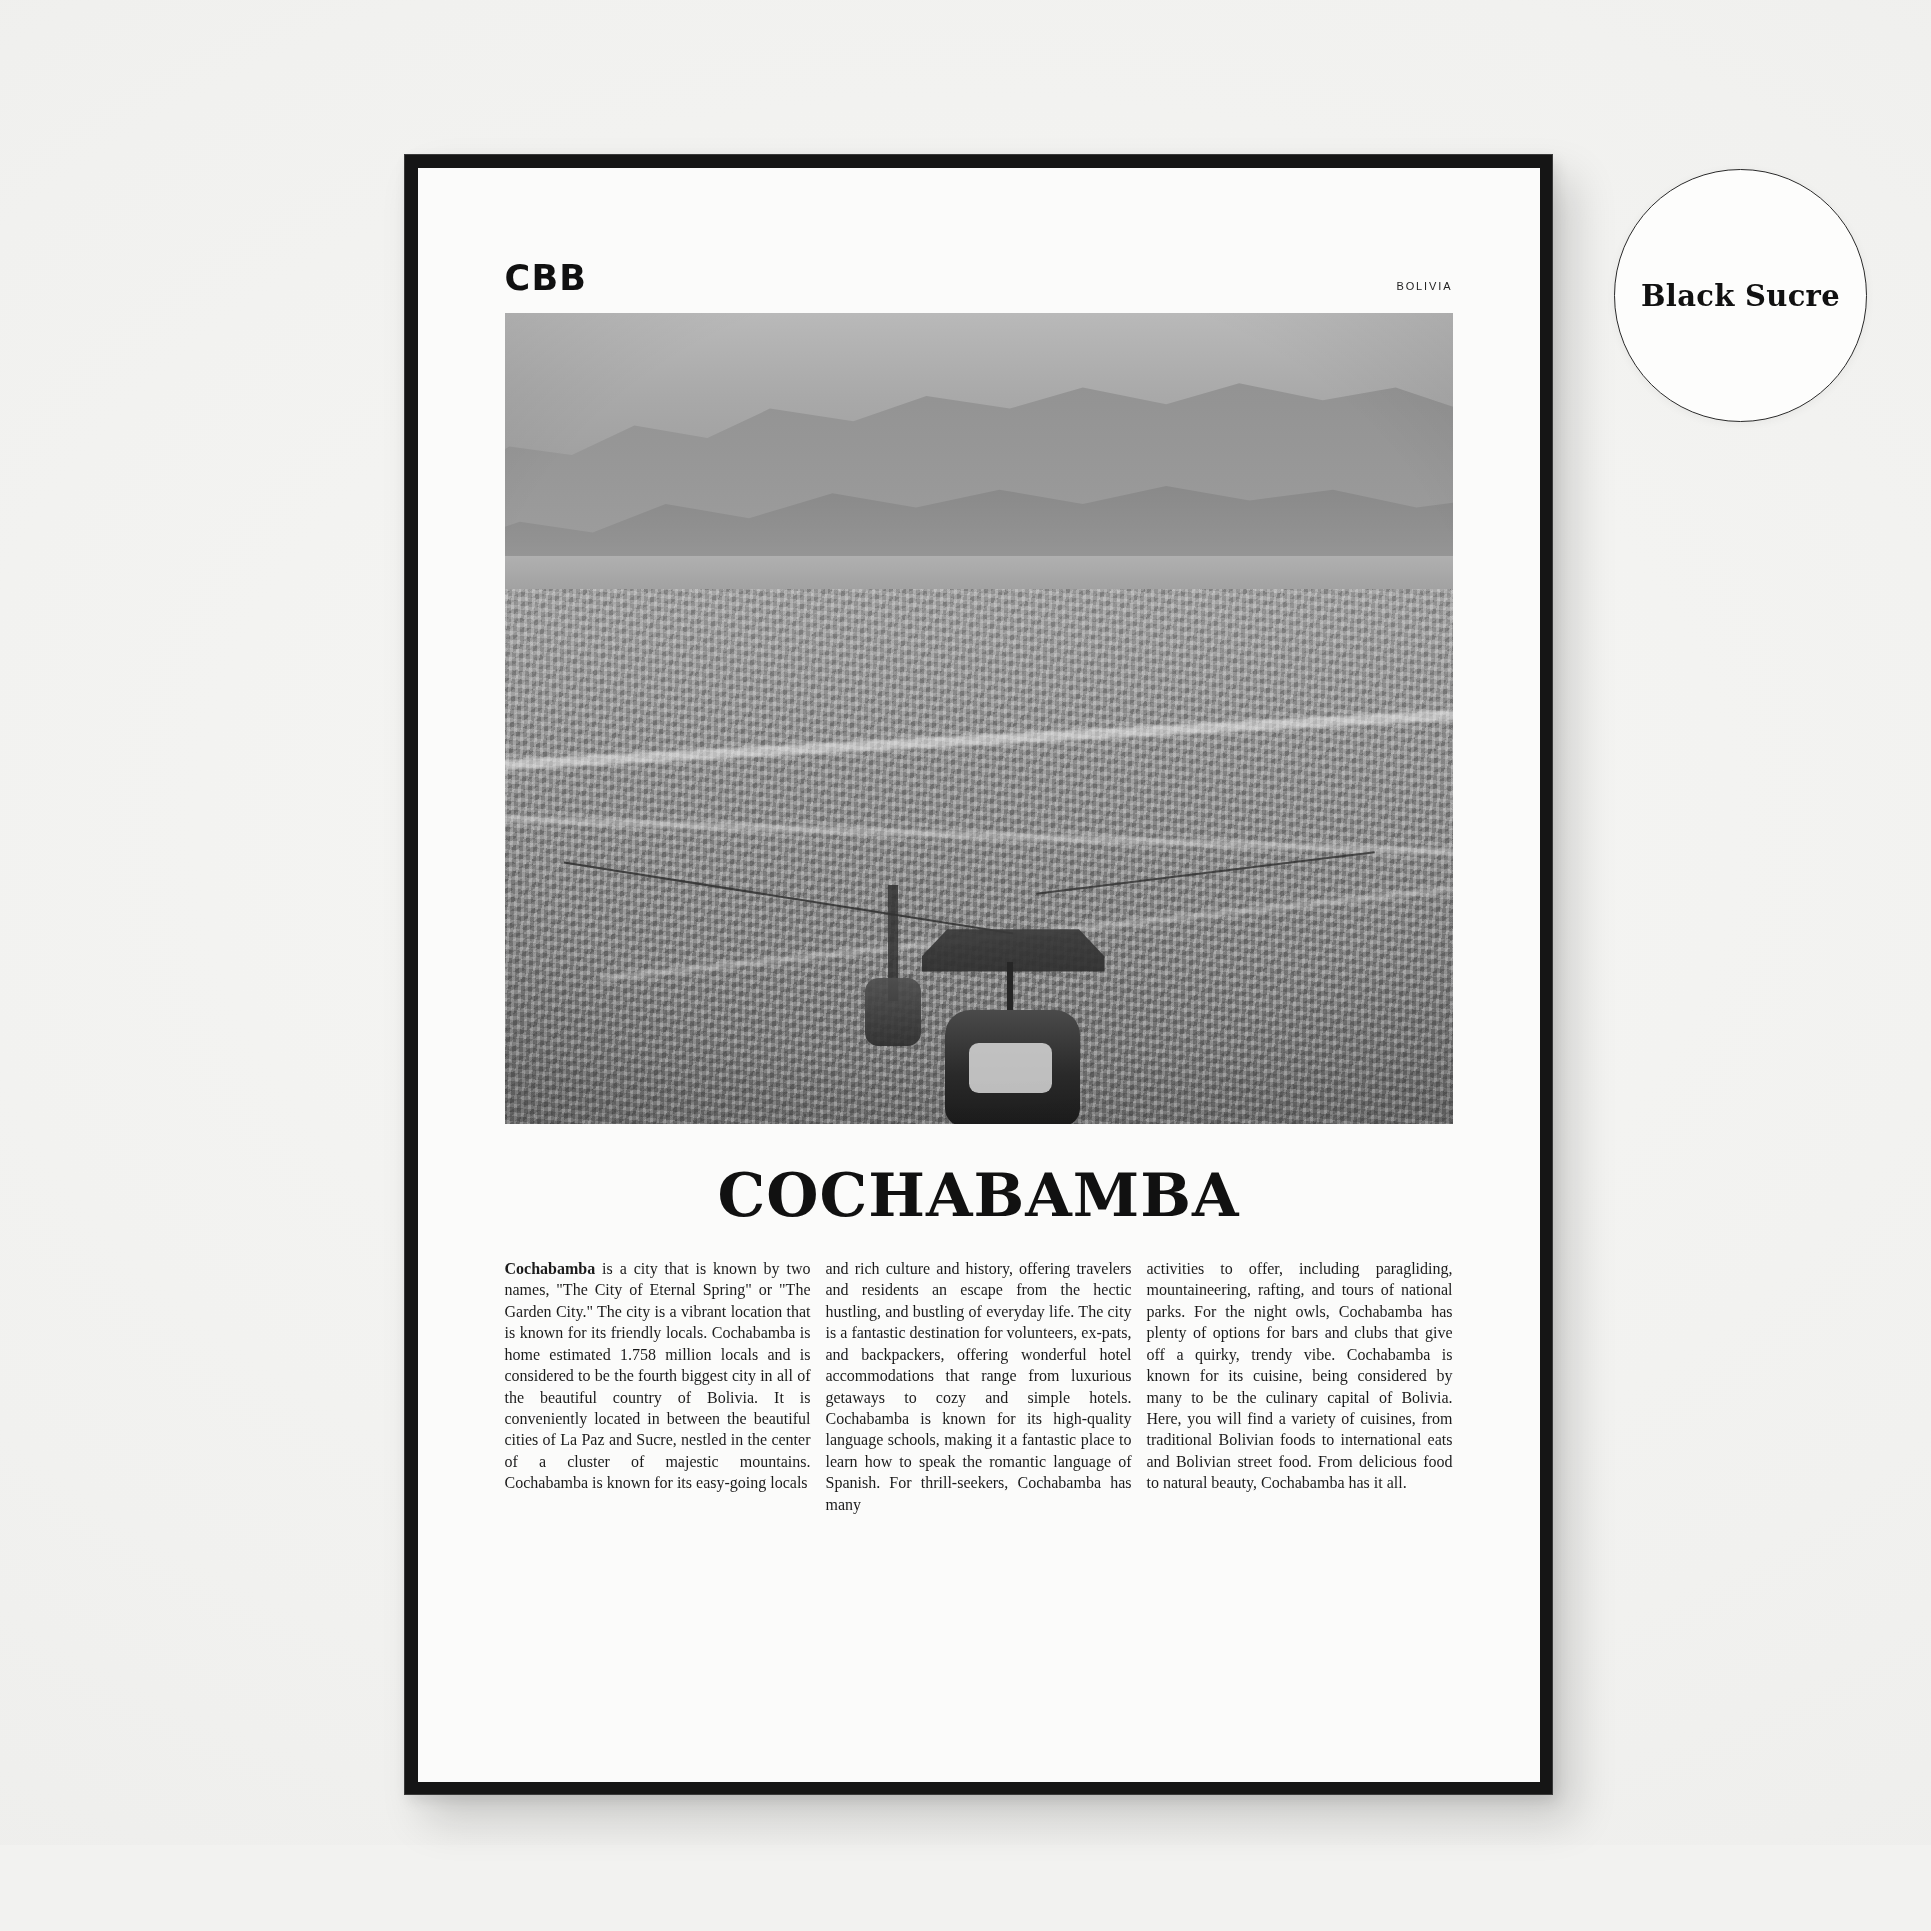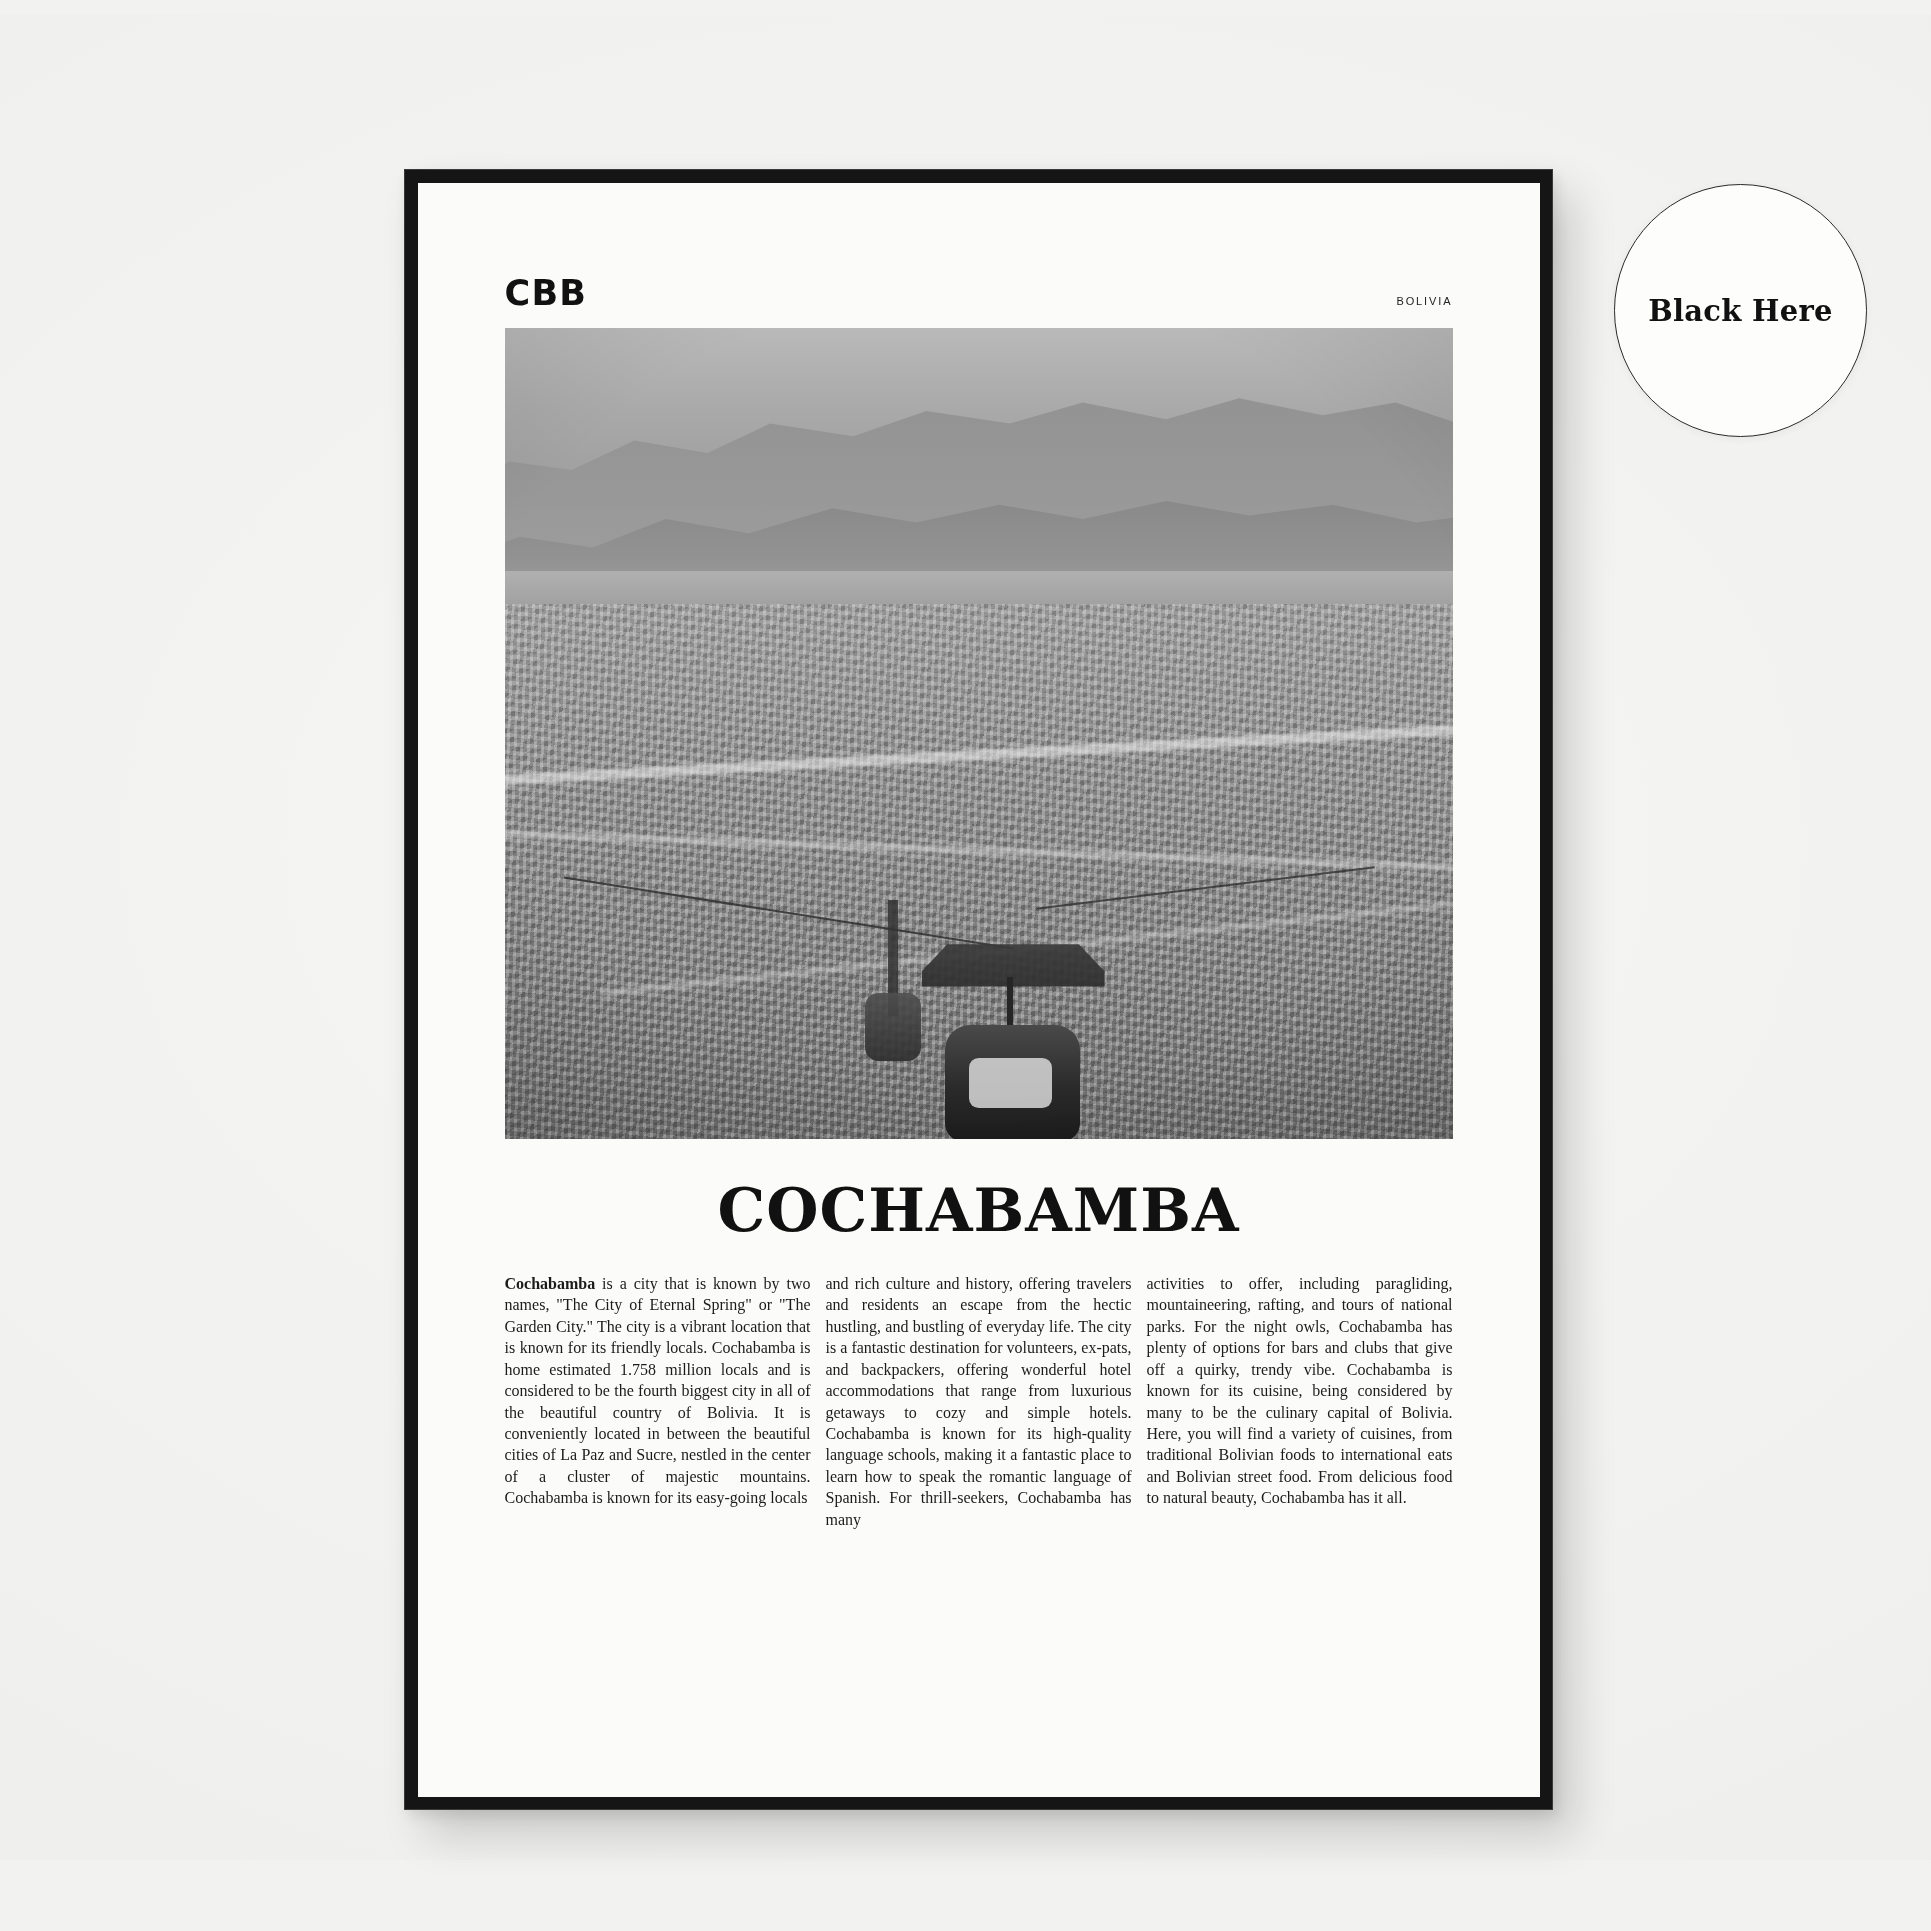--- a/index.html
+++ b/index.html
@@ -10,21 +10,20 @@
     background: #f2f2f0;
     font-family: "Liberation Serif", serif;
     overflow: hidden;
   }
 
   #stage {
     position: relative;
     width: 1931px;
     height: 1845px;
     background: #86efac;
-    margin-top: 15px;
   }
 
   
   #wall {
     position: absolute;
     inset: 0;
     background:
       radial-gradient(ellipse 120% 90% at 50% 45%, #f6f6f4 0%, #f1f1ef 55%, #ebebe9 100%);
   }
 
@@ -381,16 +380,16 @@
           <div class="body-col"><span class="lead">Cochabamba</span><span> is a city that is known by two names, "The City of Eternal Spring" or "The Garden City." The city is a vibrant location that is known for its friendly locals. Cochabamba is home estimated 1.758 million locals and is considered to be the fourth biggest city in all of the beautiful country of Bolivia. It is conveniently located in between the beautiful cities of La Paz and Sucre, nestled in the center of a cluster of majestic mountains. Cochabamba is known for its easy-going locals</span></div>
           <div class="body-col"><span>and rich culture and history, offering travelers and residents an escape from the hectic hustling, and bustling of everyday life. The city is a fantastic destination for volunteers, ex-pats, and backpackers, offering wonderful hotel accommodations that range from luxurious getaways to cozy and simple hotels. Cochabamba is known for its high-quality language schools, making it a fantastic place to learn how to speak the romantic language of Spanish. For thrill-seekers, Cochabamba has many</span></div>
           <div class="body-col"><span>activities to offer, including paragliding, mountaineering, rafting, and tours of national parks. For the night owls, Cochabamba has plenty of options for bars and clubs that give off a quirky, trendy vibe. Cochabamba is known for its cuisine, being considered by many to be the culinary capital of Bolivia. Here, you will find a variety of cuisines, from traditional Bolivian foods to international eats and Bolivian street food. From delicious food to natural beauty, Cochabamba has it all.</span></div>
         </div>
 
       </div>
     </div>
   </div>
 
   <div id="badge">
-    <div id="badge-label">Black Here</div>
+    <div id="badge-label">Black Sucre</div>
   </div>
 </div>
 
 
 </body></html>

